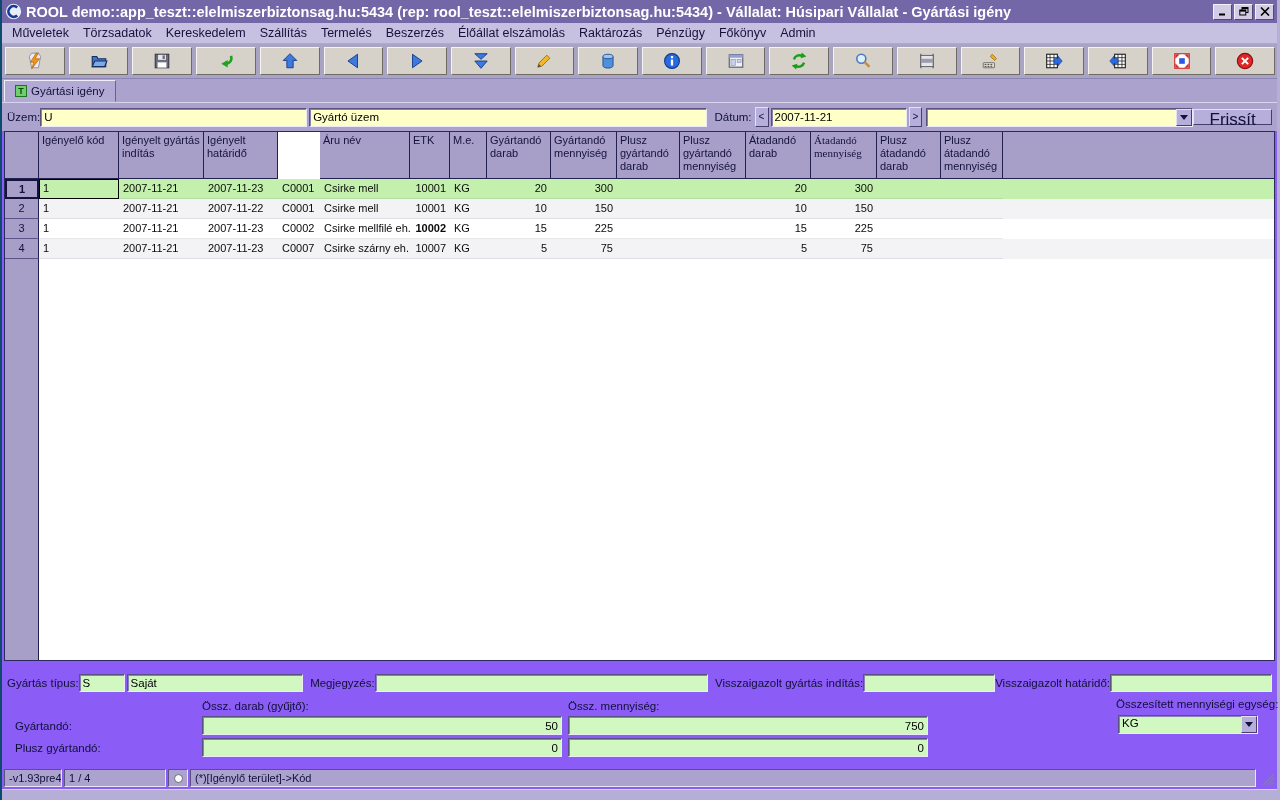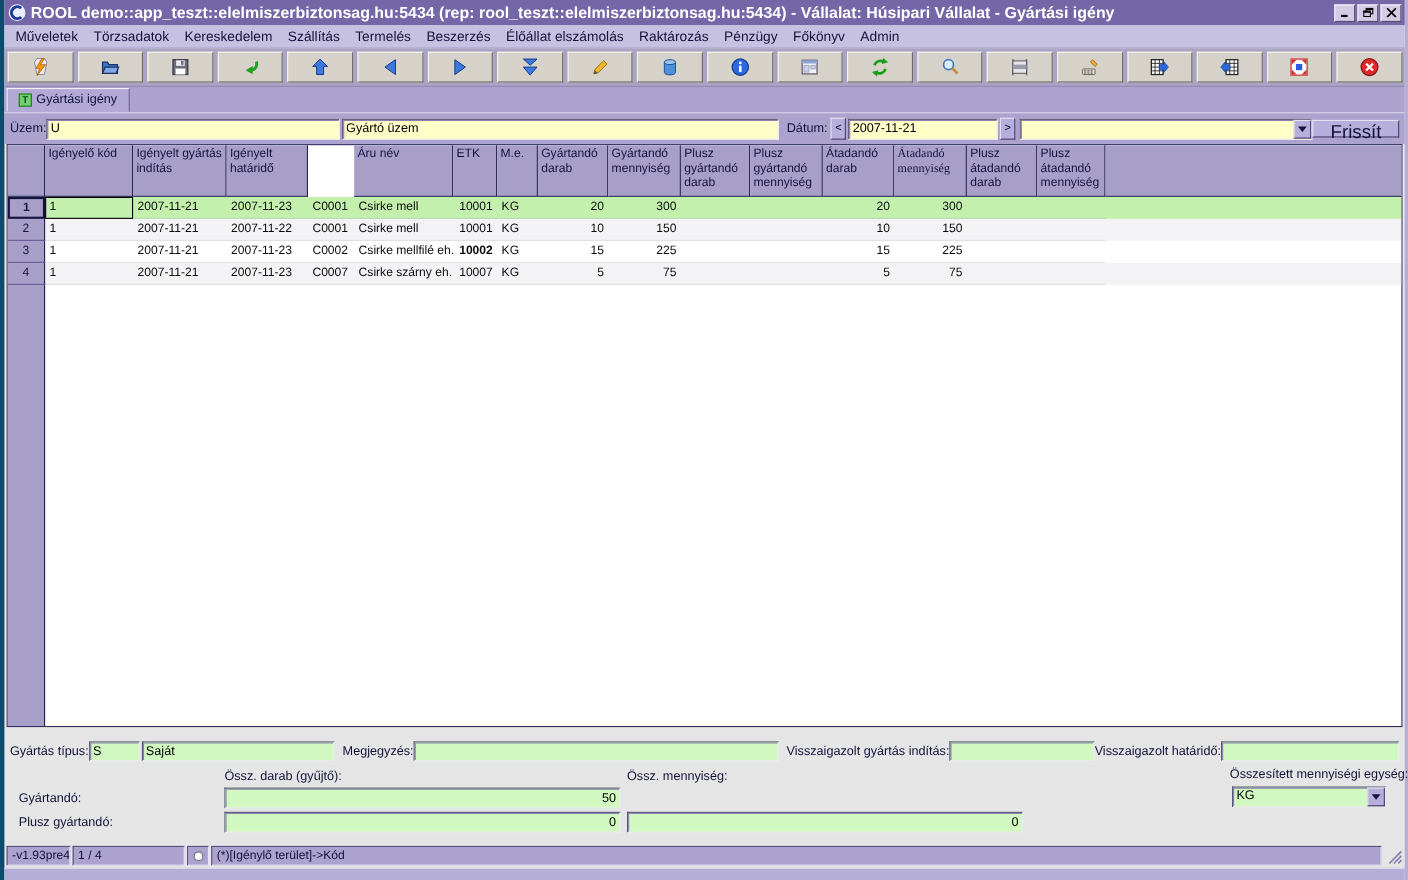--- a/index.html
+++ b/index.html
@@ -1,19 +1,19 @@
 <!DOCTYPE html>
 <html><head>
 <meta charset="utf-8">
 <style>
   * { box-sizing: border-box; margin: 0; padding: 0; }
   html,body { width:1280px; height:800px; overflow:hidden; }
   body { font-family:"Liberation Sans","DejaVu Sans",sans-serif; font-size:11px; color:#101038; }
-  .window { width:1280px; height:800px; display:flex; flex-direction:column; background:#e5e5e5;
-            border-left:4px solid #0c4a6e; border-right:3px solid #b5aed6; }
+  .window { width:1280px; height:800px; display:flex; flex-direction:column; background:#8b5cf6;
+            border-left:2px solid #0c4a6e; border-right:3px solid #b5aed6; }
 
   
   .titlebar { height:23px; background:#7367a7; display:flex; align-items:center; padding:0 3px; flex:none; }
   .app-ico { width:17px; height:17px; margin-right:4px; flex:none; }
   .title-text { color:#ffffff; font-size:14.5px; font-weight:bold; white-space:nowrap; overflow:hidden; flex:1; }
   .winbtns { display:flex; gap:2px; margin-left:6px; flex:none; }
   .winbtn { width:19px; height:16px; background:#d2cde4; border:1px solid;
             border-color:#f2f0fa #55496e #55496e #f2f0fa; display:flex; align-items:center; justify-content:center; padding:0; cursor:pointer; }
   .winbtn svg { width:10px; height:9px; }
 
@@ -461,20 +461,21 @@
     <input class="inp inp-green" style="flex: 1 1 0%; margin-right: 5px;" value="">
   </div>
 
   <div class="totals">
     <span class="t-lbl" style="left:200px;top:5px">Össz. darab (gyűjtő):</span>
     <span class="t-lbl" style="left:566px;top:5px">Össz. mennyiség:</span>
     <span class="t-lbl" style="left:1114px;top:3px">Összesített mennyiségi egység:</span>
     <span class="t-lbl" style="left:13px;top:25px">Gyártandó:</span>
     <span class="t-lbl" style="left:13px;top:47px">Plusz gyártandó:</span>
     <input class="inp inp-green t-inp" style="left: 200px; top: 21px;" value="50">
+    <input class="inp inp-green t-inp" style="left: 566px; top: 21px;" value="750">
     <input class="inp inp-green t-inp" style="left: 200px; top: 43px;" value="0">
     <input class="inp inp-green t-inp" style="left: 566px; top: 43px;" value="0">
     <span class="combo" style="position:absolute;left:1116px;top:20px;width:140px;background:#d2f8c2">
       <span class="cval">KG</span>
       <span class="cbtn"></span>
     </span>
   </div>
 
   <div class="statusbar">
     <span class="s-field" style="width:58px">-v1.93pre4H</span>

